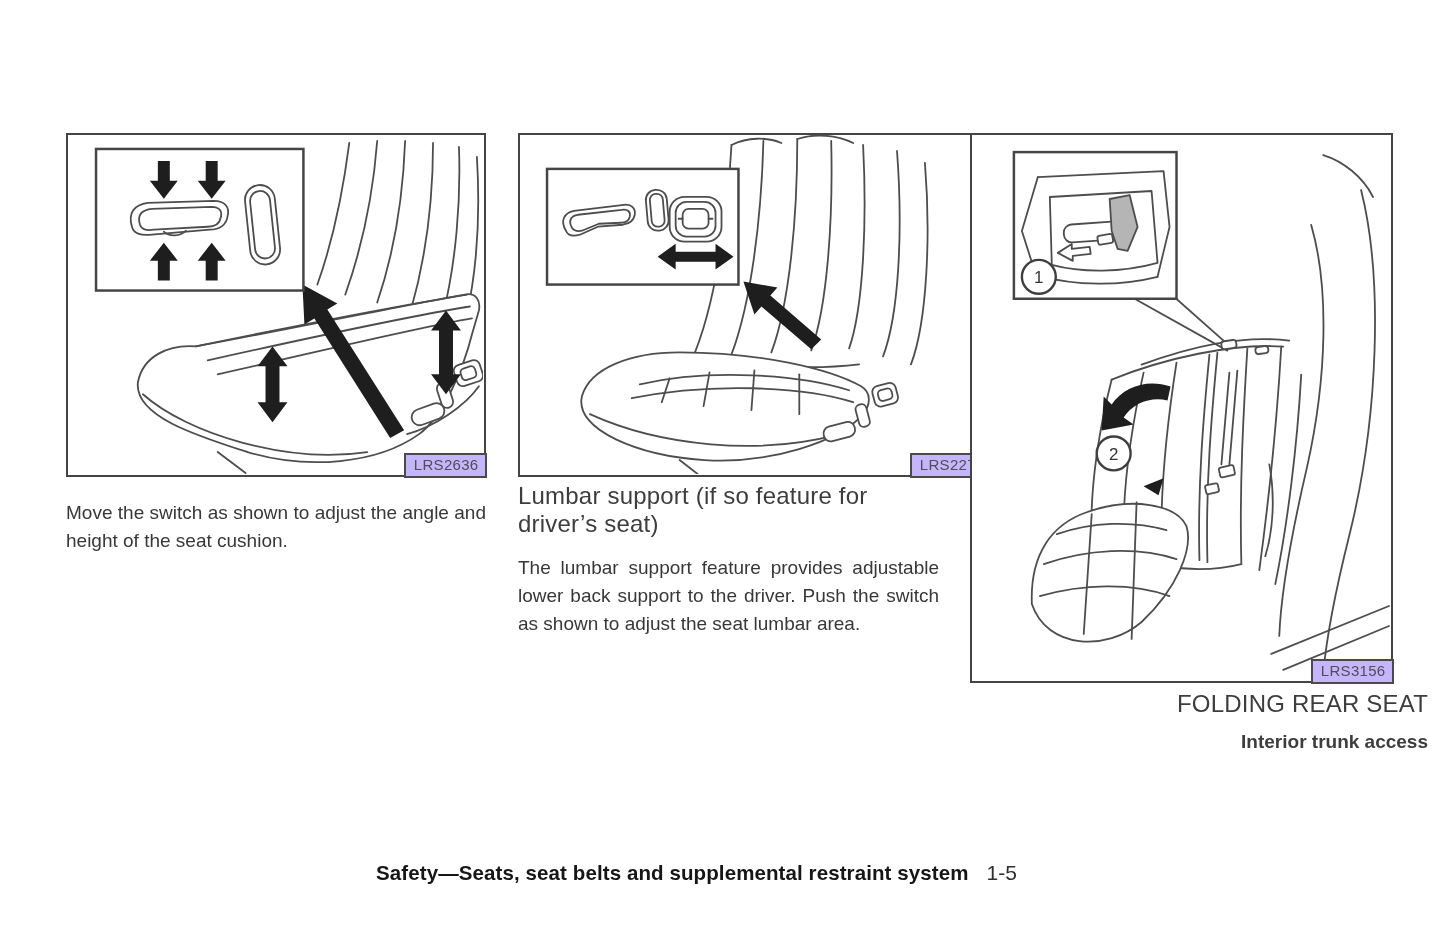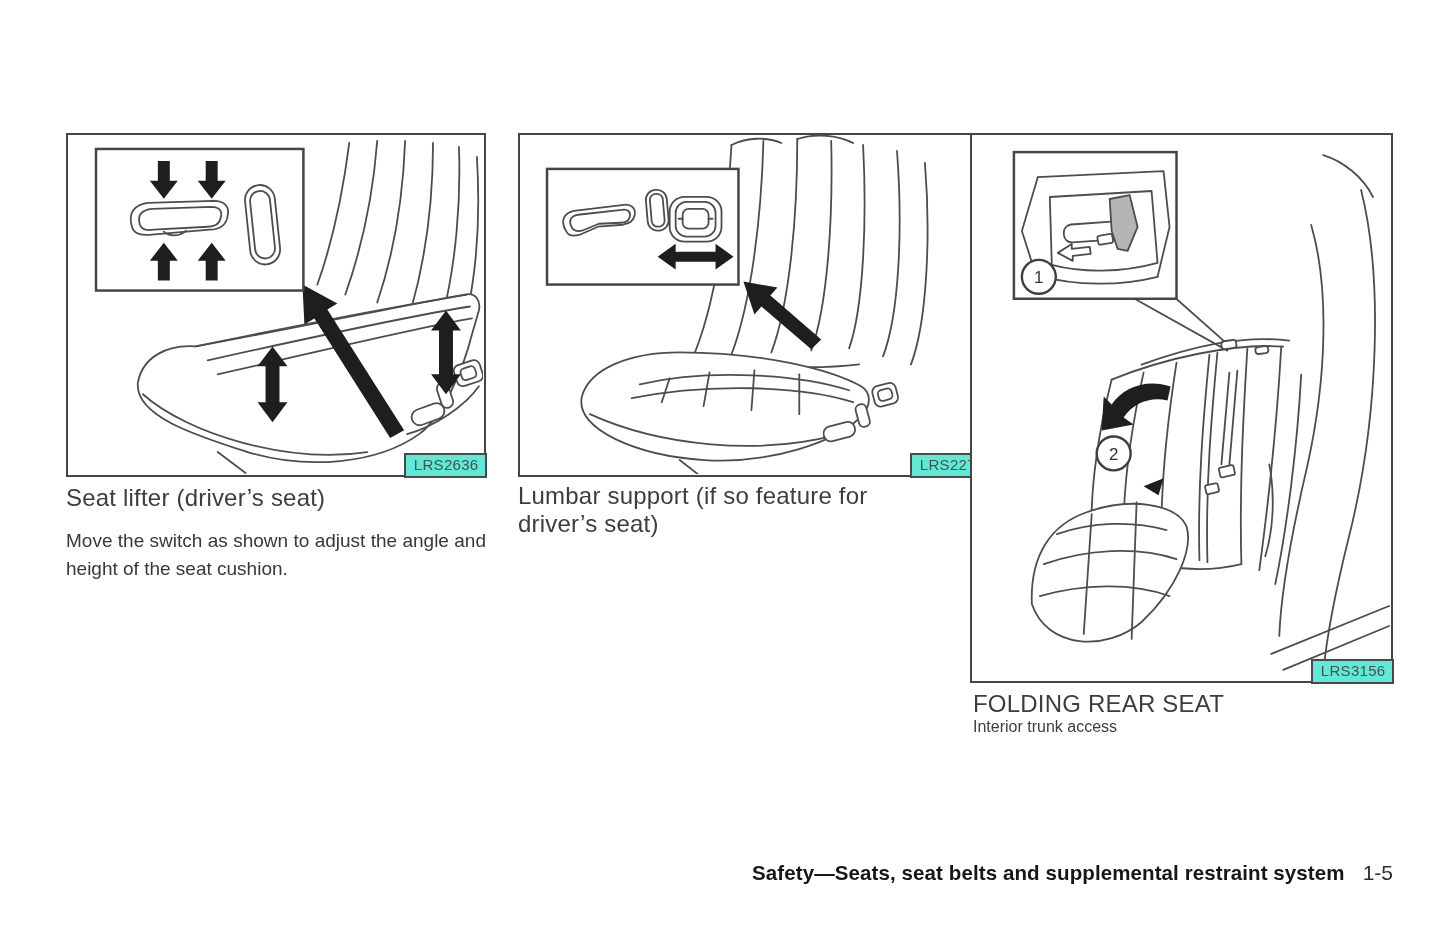--- a/index.html
+++ b/index.html
@@ -20,21 +20,21 @@
   .figure svg { display: block; }
   #fig-seat-lifter   { left: 66px;  top: 133px; width: 420px; height: 344px; }
   #fig-lumbar        { left: 518px; top: 133px; width: 474px; height: 344px; }
   #fig-folding-rear  { left: 970px; top: 133px; width: 423px; height: 550px; }
 
   .figure-label {
     position: absolute;
     right: -2.5px;
     bottom: -2.5px;
     border: 2px solid #4a4a4a;
-    background: #5eead4;
+    background: #c4b5fd;
     padding: 1px 6px 2px 8px;
     font-size: 15px;
     letter-spacing: 0.3px;
     color: #4f4f4f;
     line-height: 1.15;
   }
 
   .caption { position: absolute; }
   .caption h2 {
     margin: 0;
@@ -47,34 +47,34 @@
   .caption p {
     margin: 15px 0 0 0;
     font-size: 19px;
     line-height: 28px;
     text-align: justify;
     color: #383838;
   }
   #caption-seat-lifter  { left: 66px;  top: 484px; width: 420px; }
   #caption-lumbar       { left: 518px; top: 482px; width: 421px; }
   #caption-lumbar h2    { width: 402px; }
-  #caption-folding-rear { left: 973px; top: 690px; width: 420px; }
+  #caption-folding-rear { left: 1008px; top: 690px; width: 420px; text-align: right; }
   #caption-folding-rear .subheading {
-    margin: 0 0 0 0;
-    font-size: 16px;
-    font-weight: 400;
+    margin: 13px 0 0 0;
+    font-size: 19px;
+    font-weight: 700;
     color: #3d3d3d;
   }
 
   .footer {
     position: absolute;
     left: 0;
     right: 52px;
     top: 861px;
-    text-align: right;
+    text-align: center;
     white-space: nowrap;
   }
   .footer .footer-title {
     font-size: 20.5px;
     font-weight: 700;
     color: #161616;
     letter-spacing: 0.1px;
   }
   .footer .footer-page {
     font-size: 21px;
@@ -271,26 +271,26 @@
         <g>
           <circle class="badge" cx="67" cy="142" r="17"></circle>
           <text x="67" y="143" text-anchor="middle" dominant-baseline="central" font-size="17">1</text>
         </g>
       </g>
     </svg>
     <div class="figure-label">LRS3156</div>
   </div>
 
   <div class="caption" id="caption-seat-lifter">
-    <h2>Seat lifter (driver’s seat)</h2>
     <p>Move the switch as shown to adjust the angle and height of the seat cushion.</p>
   </div>
 
   <div class="caption" id="caption-lumbar">
     <h2>Lumbar support (if so feature for driver’s seat)</h2>
+    <p>The lumbar support feature provides ad­justable lower back support to the driver. Push the switch as shown to adjust the seat lumbar area.</p>
   </div>
 
   <div class="caption" id="caption-folding-rear">
     <h2>FOLDING REAR SEAT</h2>
     <div class="subheading">Interior trunk access</div>
   </div>
 
   <div class="footer">
     <span class="footer-title">Safety—Seats, seat belts and supplemental restraint system</span><span class="footer-page">1-5</span>
   </div>

